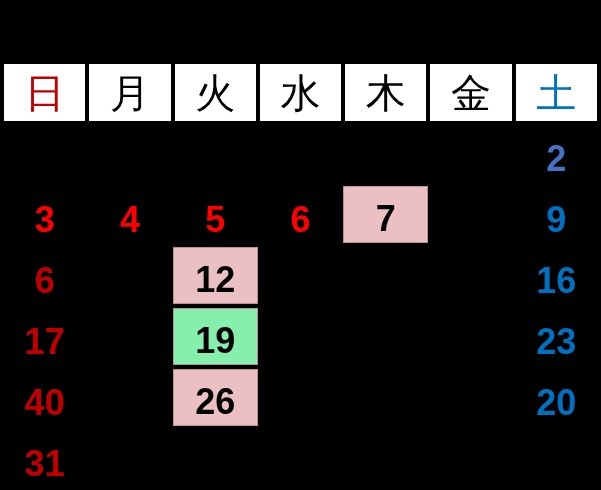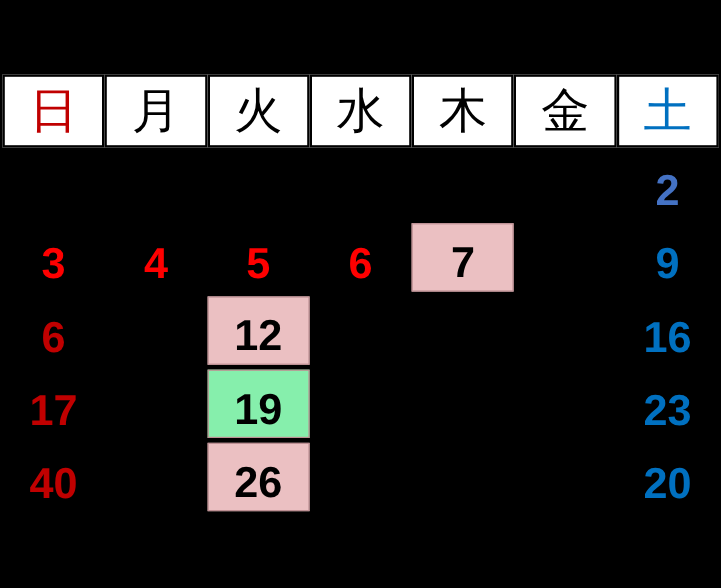--- a/index.html
+++ b/index.html
@@ -108,20 +108,21 @@
     <div class="cell" style="color: rgb(0, 112, 192);">23</div>
 
     <div class="cell" style="color: rgb(192, 0, 0);">40</div>
     <div class="cell"></div>
     <div class="cell boxed" style="color: rgb(0, 0, 0); background: rgb(235, 192, 194); border-color: rgb(189, 143, 147);">26</div>
     <div class="cell"></div>
     <div class="cell"></div>
     <div class="cell"></div>
     <div class="cell" style="color: rgb(0, 112, 192);">20</div>
 
+    <div class="cell" style="color: rgb(192, 0, 0);">31</div>
     <div class="cell"></div>
     <div class="cell"></div>
     <div class="cell"></div>
     <div class="cell"></div>
     <div class="cell"></div>
     <div class="cell"></div>
   </div>
 
 </div>
 

